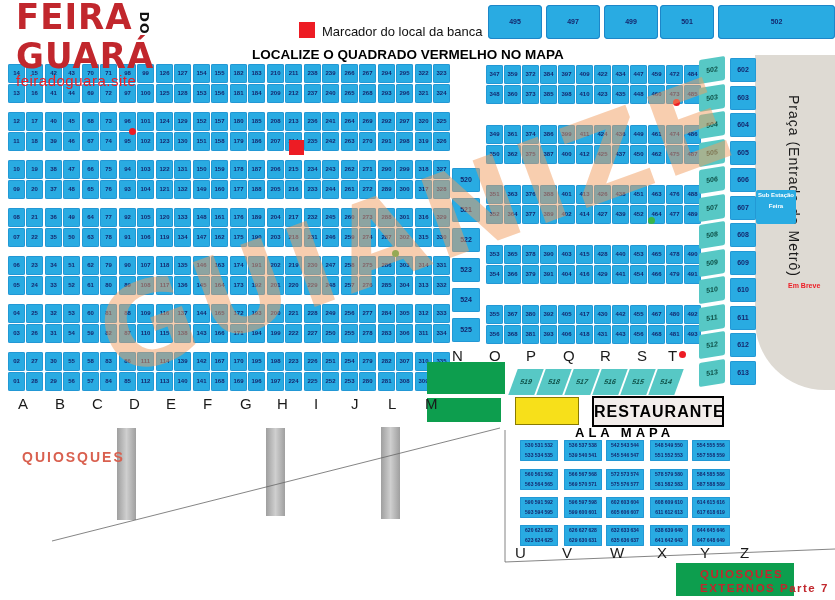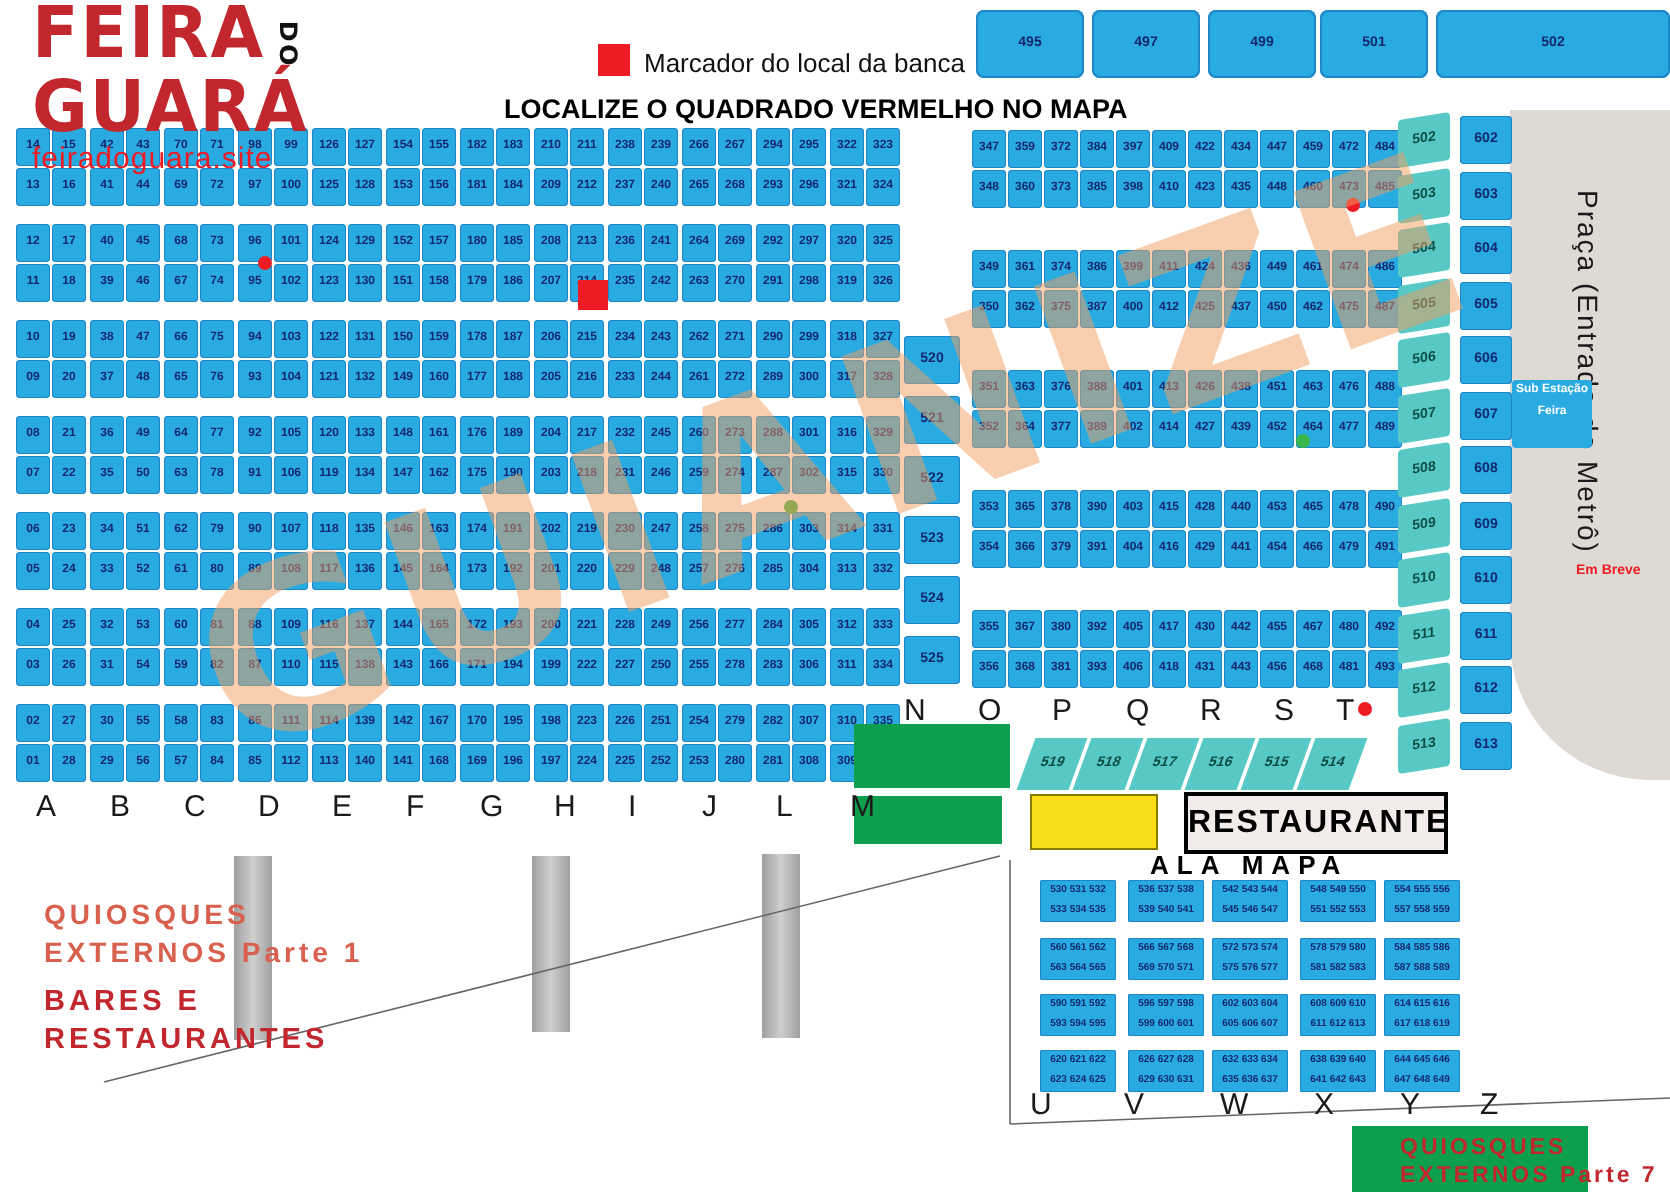--- a/index.html
+++ b/index.html
@@ -104,25 +104,20 @@
   <div id="marker"></div>
 
   <div class="bigreen" style="left:427px;top:362px;width:78px;height:32px;"></div>
   <div class="bigreen" style="left:427px;top:398px;width:74px;height:24px;"></div>
   <div id="yellow-block"></div>
   <div id="restaurante">RESTAURANTE</div>
   <div id="ala-title">ALA MAPA</div>
 
   <div class="redlabel" style="left:22px;top:448px;">
     <div>QUIOSQUES</div>
-    <div>EXTERNOS Parte 1</div>
-  </div>
-  <div class="redlabel-bold" style="left:22px;top:492px;">
-    <div>BARES E</div>
-    <div>RESTAURANTES</div>
   </div>
   <div id="q2-green"></div>
   <div id="q2-label">
     <div>QUIOSQUES</div>
     <div>EXTERNOS Parte 7</div>
   </div>
 
   <div class="dot reddot" style="left:129px;top:128px;"></div>
   <div class="dot reddot" style="left:673px;top:99px;"></div>
   <div class="dot reddot" style="left:679px;top:351px;"></div>

